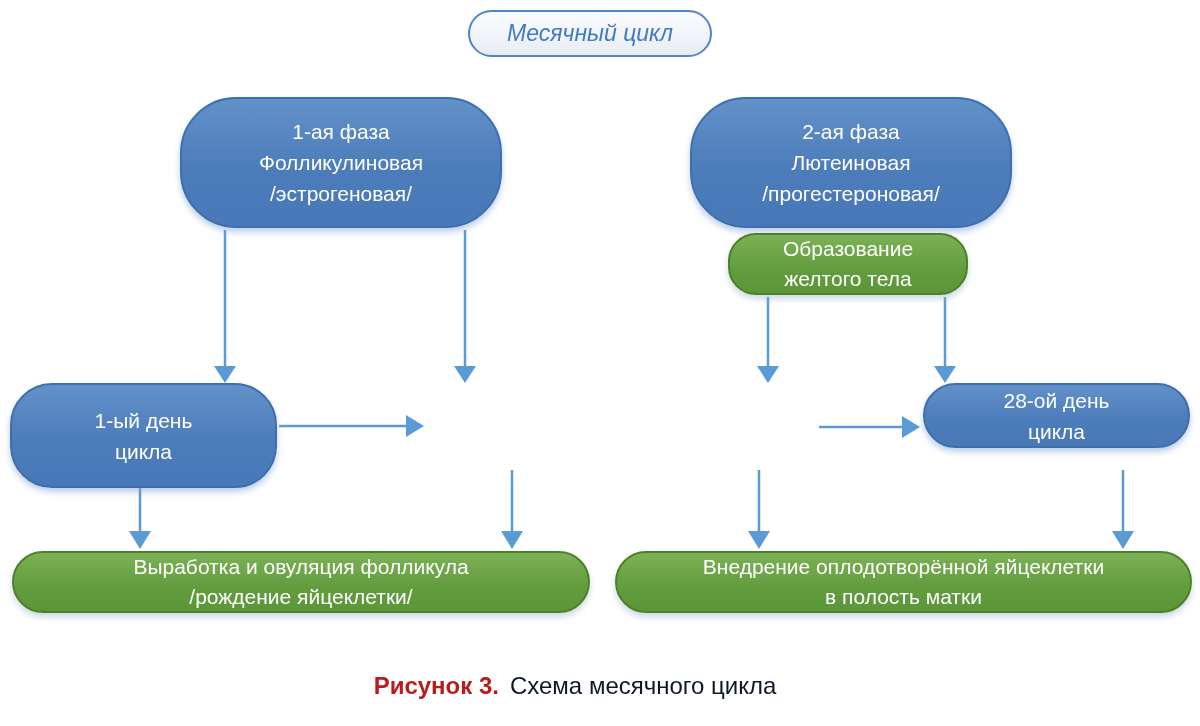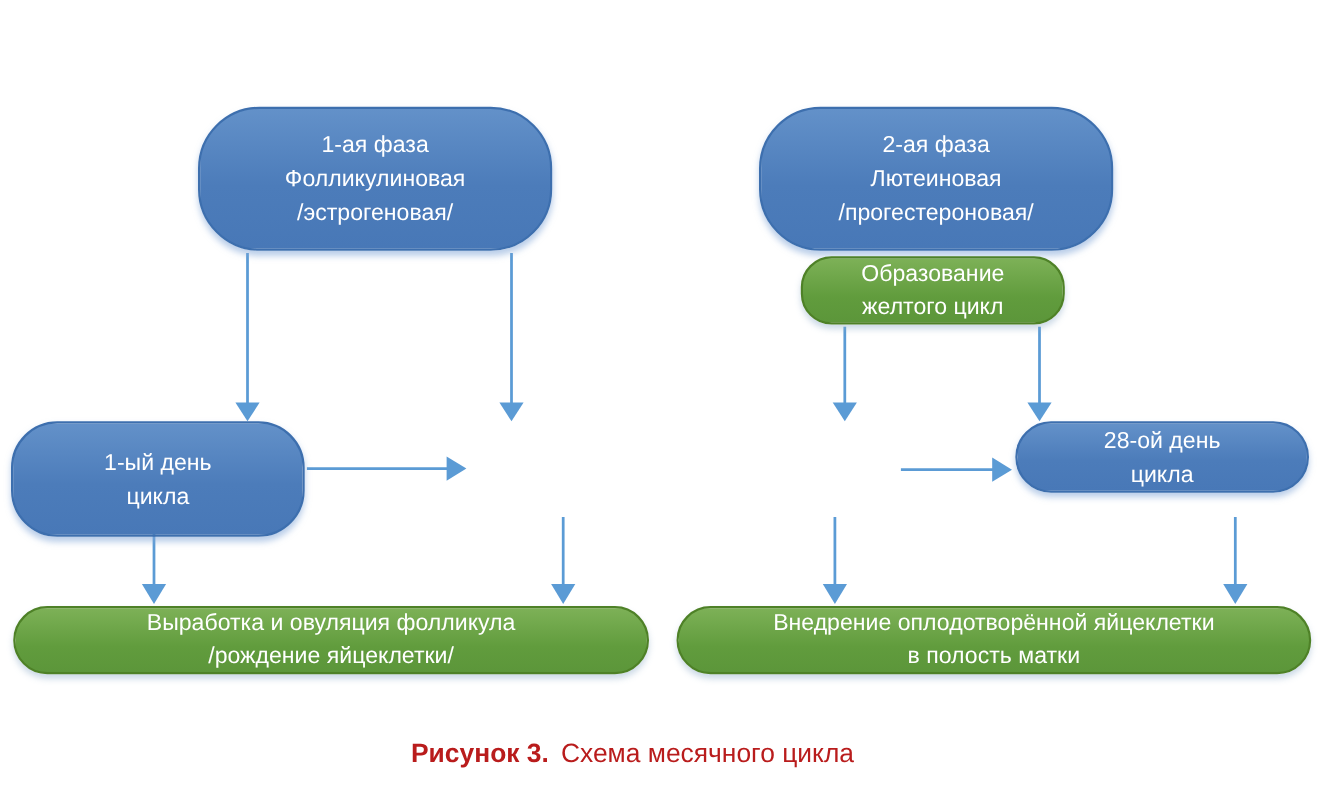--- a/index.html
+++ b/index.html
@@ -69,21 +69,21 @@
     text-align: center;
     font-size: 24px;
     color: #5b9bd5;
   }
   .cap-bold {
     font-weight: bold;
     color: #b91c1c;
   }
   .cap-rest {
     margin-left: 11px;
-    color: #b91c1c;
+    color: #0f172a;
   }
 </style>
 </head>
 <body>
 
 <div class="canvas">
 
   <svg class="arrows" viewBox="0 0 1200 726">
     <g stroke="#5b9bd5" stroke-width="2.5" fill="#5b9bd5">
 
@@ -125,31 +125,34 @@
         <line x1="759" y1="470" x2="759" y2="532"></line>
         <polygon points="748,531 770,531 759,549" stroke="none"></polygon>
       </g>
       <g>
         <line x1="1123" y1="470" x2="1123" y2="532"></line>
         <polygon points="1112,531 1134,531 1123,549" stroke="none"></polygon>
       </g>
     </g>
   </svg>
 
+  <div class="title-pill">
+    <span>Месячный цикл</span>
+  </div>
 
   <div class="node blue" style="left:180px; top:97px; width:322px; height:131px; border-radius:56px;">1-ая фаза
 Фолликулиновая
 /эстрогеновая/</div>
 
   <div class="node blue" style="left:690px; top:97px; width:322px; height:131px; border-radius:56px;">2-ая фаза
 Лютеиновая
 /прогестероновая/</div>
 
   <div class="node green" style="left:728px; top:233px; width:240px; height:62px; border-radius:28px;">Образование
-желтого цикл</div>
+желтого тела</div>
 
   <div class="node blue" style="left:10px; top:383px; width:267px; height:105px; border-radius:42px;">1-ый день
 цикла</div>
 
 
   <div class="node blue" style="left:923px; top:383px; width:267px; height:65px; border-radius:42px;">28-ой день
 цикла</div>
 
   <div class="node green" style="left:12px; top:551px; width:578px; height:62px; border-radius:31px;">Выработка и овуляция фолликула
 /рождение яйцеклетки/</div>

